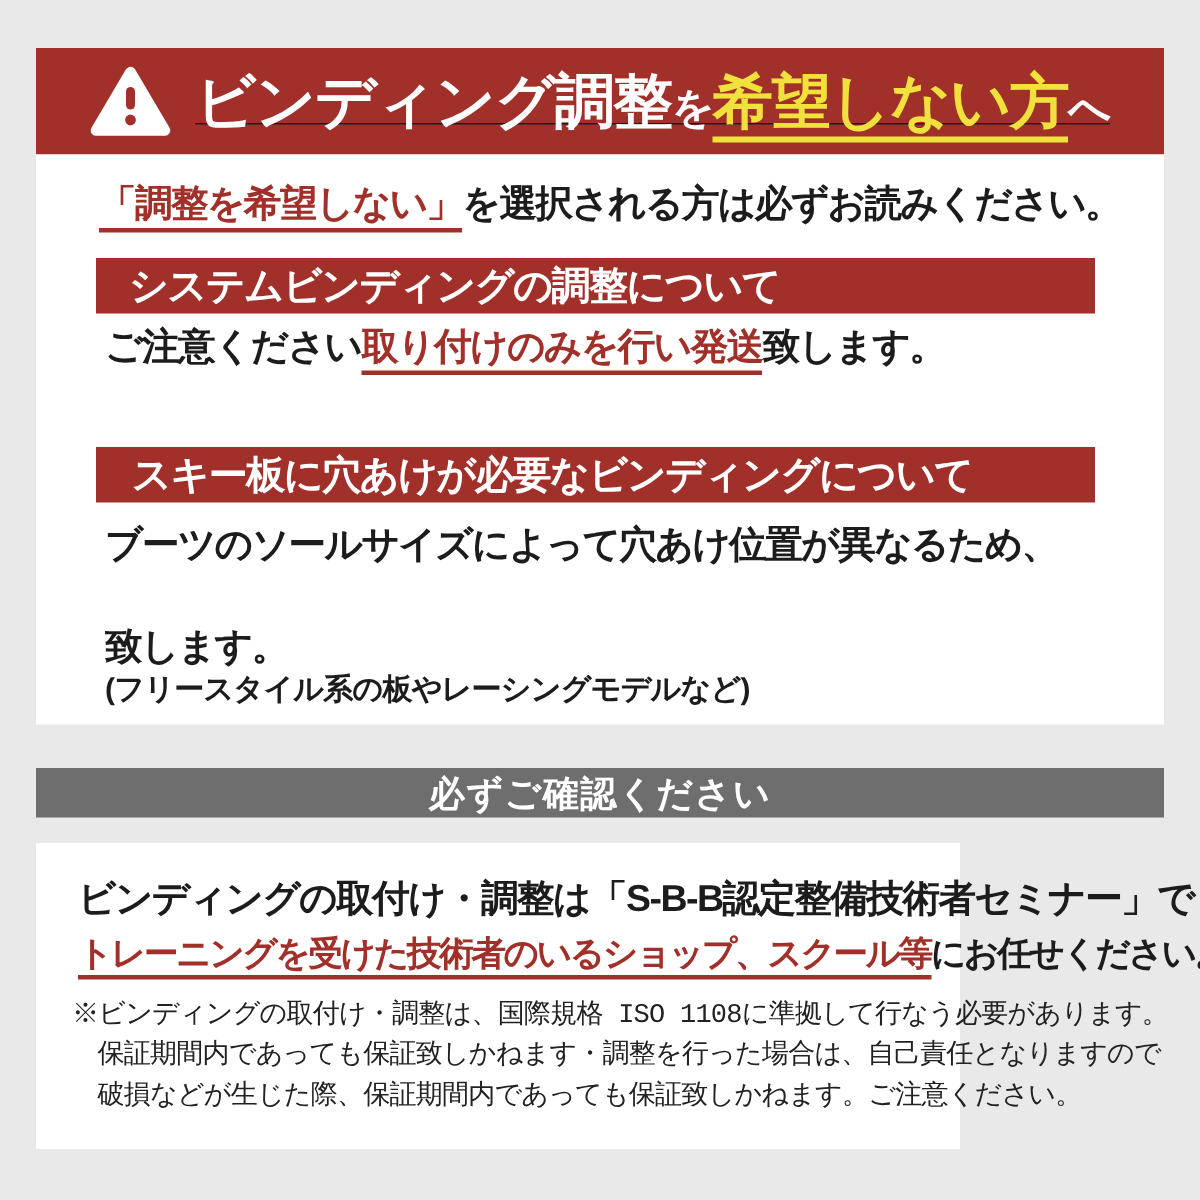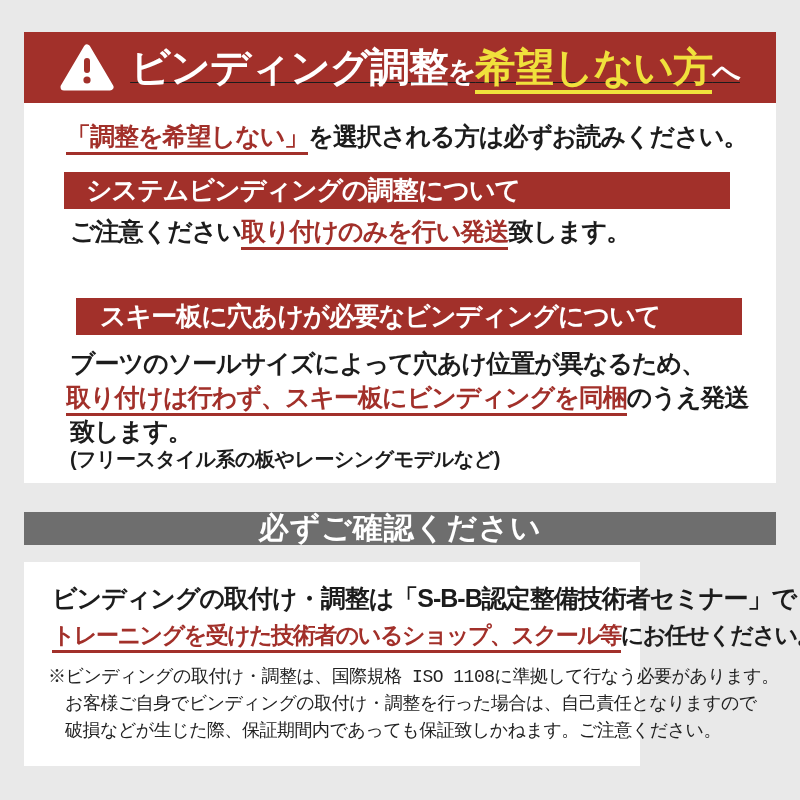--- a/index.html
+++ b/index.html
@@ -51,32 +51,32 @@
   .sec-banner{
     position:absolute;left:40px;width:666px;height:37px;
     background:var(--red);color:#fff;
     display:flex;align-items:center;
     padding-left:24px;
     font-size:26px;font-weight:bold;letter-spacing:-1px;white-space:nowrap;
   }
   .banner-system{top:69px;padding-left:22px;}
   .line-b{position:absolute;top:113px;left:46px;}
   .line-c{position:absolute;top:151px;left:46px;}
-  .banner-drill{top:195px;margin-left:12px;}
+  .banner-drill{top:195px;}
   .line-d{position:absolute;top:245px;left:46px;}
   .line-e{position:absolute;top:279px;left:42px;}
   .line-f{position:absolute;top:313px;left:46px;}
   .line-g{position:absolute;top:343px;left:46px;}
 
   
   .confirm-banner{
     position:absolute;left:24px;top:512px;width:752px;height:33px;
     background:var(--gray);color:#fff;
     display:flex;align-items:center;justify-content:center;
-    font-size:30px;font-weight:bold;letter-spacing:1px;
+    font-size:24px;font-weight:bold;letter-spacing:1px;
   }
 
   
   .confirm-card{position:absolute;left:24px;top:562px;width:616px;height:204px;background:#fff;}
   .line-h{position:absolute;top:20px;left:28px;font-size:25px;}
   .line-i{position:absolute;top:58px;left:28px;font-size:23px;letter-spacing:-1.5px;}
   .notes{position:absolute;top:102px;left:24px;font-size:18px;font-weight:500;letter-spacing:-0.5px;line-height:1.5;color:#222;font-family:Liberation Mono, monospace;}
   .note-line{white-space:nowrap;}
   .note-line.indent{margin-left:17px;}
 </style>
@@ -102,36 +102,35 @@
 
       <div class="sec-banner banner-system">システムビンディングの調整について</div>
 
       <div class="line fs-main line-b"><span>ご注意ください</span><span class="red-u">取り付けのみを行い発送</span><span>致します。</span></div>
 
 
       <div class="sec-banner banner-drill">スキー板に穴あけが必要なビンディングについて</div>
 
       <div class="line fs-main line-d">ブーツのソールサイズによって穴あけ位置が異なるため、</div>
 
-      <div class="line fs-main line-e"><span class="red-u">取り付けは行わず、スキー板にビンディングを同梱</span><span>のうえ発送</span></div>
 
       <div class="line fs-main line-f">致します。</div>
 
       <div class="line fs-note line-g">(フリースタイル系の板やレーシングモデルなど)</div>
     </div>
   </div>
 
   <div class="confirm-banner">必ずご確認ください</div>
 
   <div class="confirm-card">
 
     <div class="line line-h">ビンディングの取付け・調整は「S-B-B認定整備技術者セミナー」で</div>
 
     <div class="line line-i"><span class="red-u">トレーニングを受けた技術者のいるショップ、スクール等</span><span>にお任せください。</span></div>
 
     <div class="notes">
       <div class="note-line">※ビンディングの取付け・調整は、国際規格 ISO 1108に準拠して行なう必要があります。</div>
-      <div class="note-line indent">お客様ご自身でビンディングの取付け・調整を行った場合は、自己責任となりますので</div>
+      <div class="note-line indent">保証期間内であっても保証致しかねます・調整を行った場合は、自己責任となりますので</div>
       <div class="note-line indent">破損などが生じた際、保証期間内であっても保証致しかねます。ご注意ください。</div>
     </div>
   </div>
 
 </div>
 
 </body></html>

